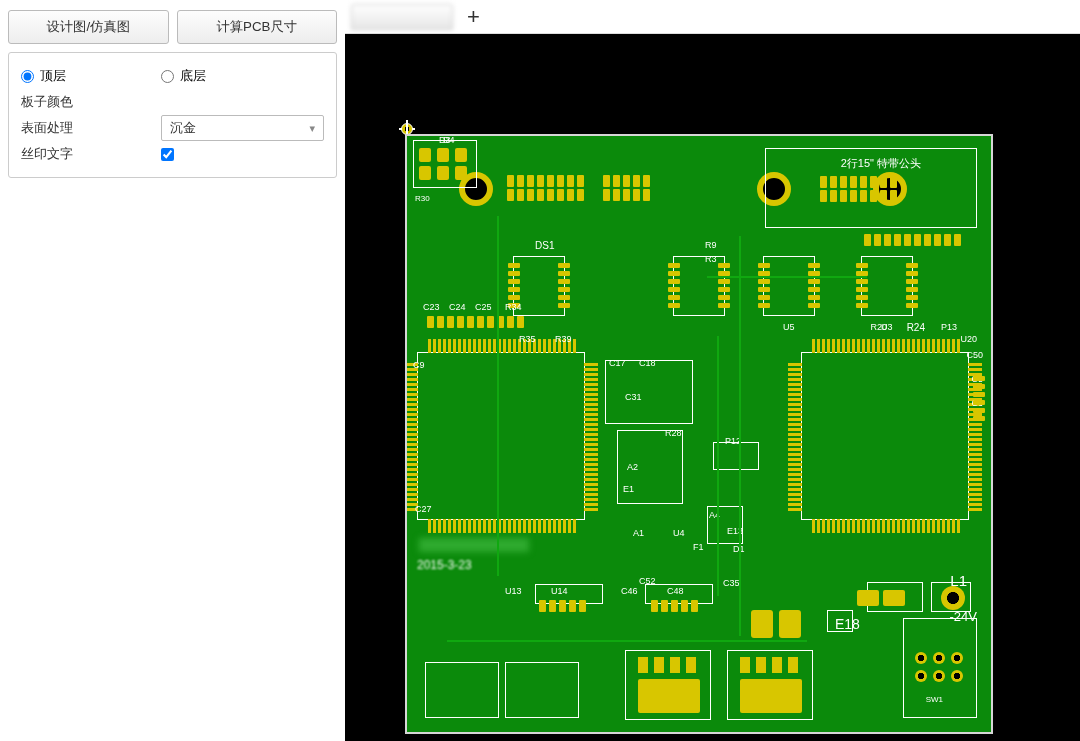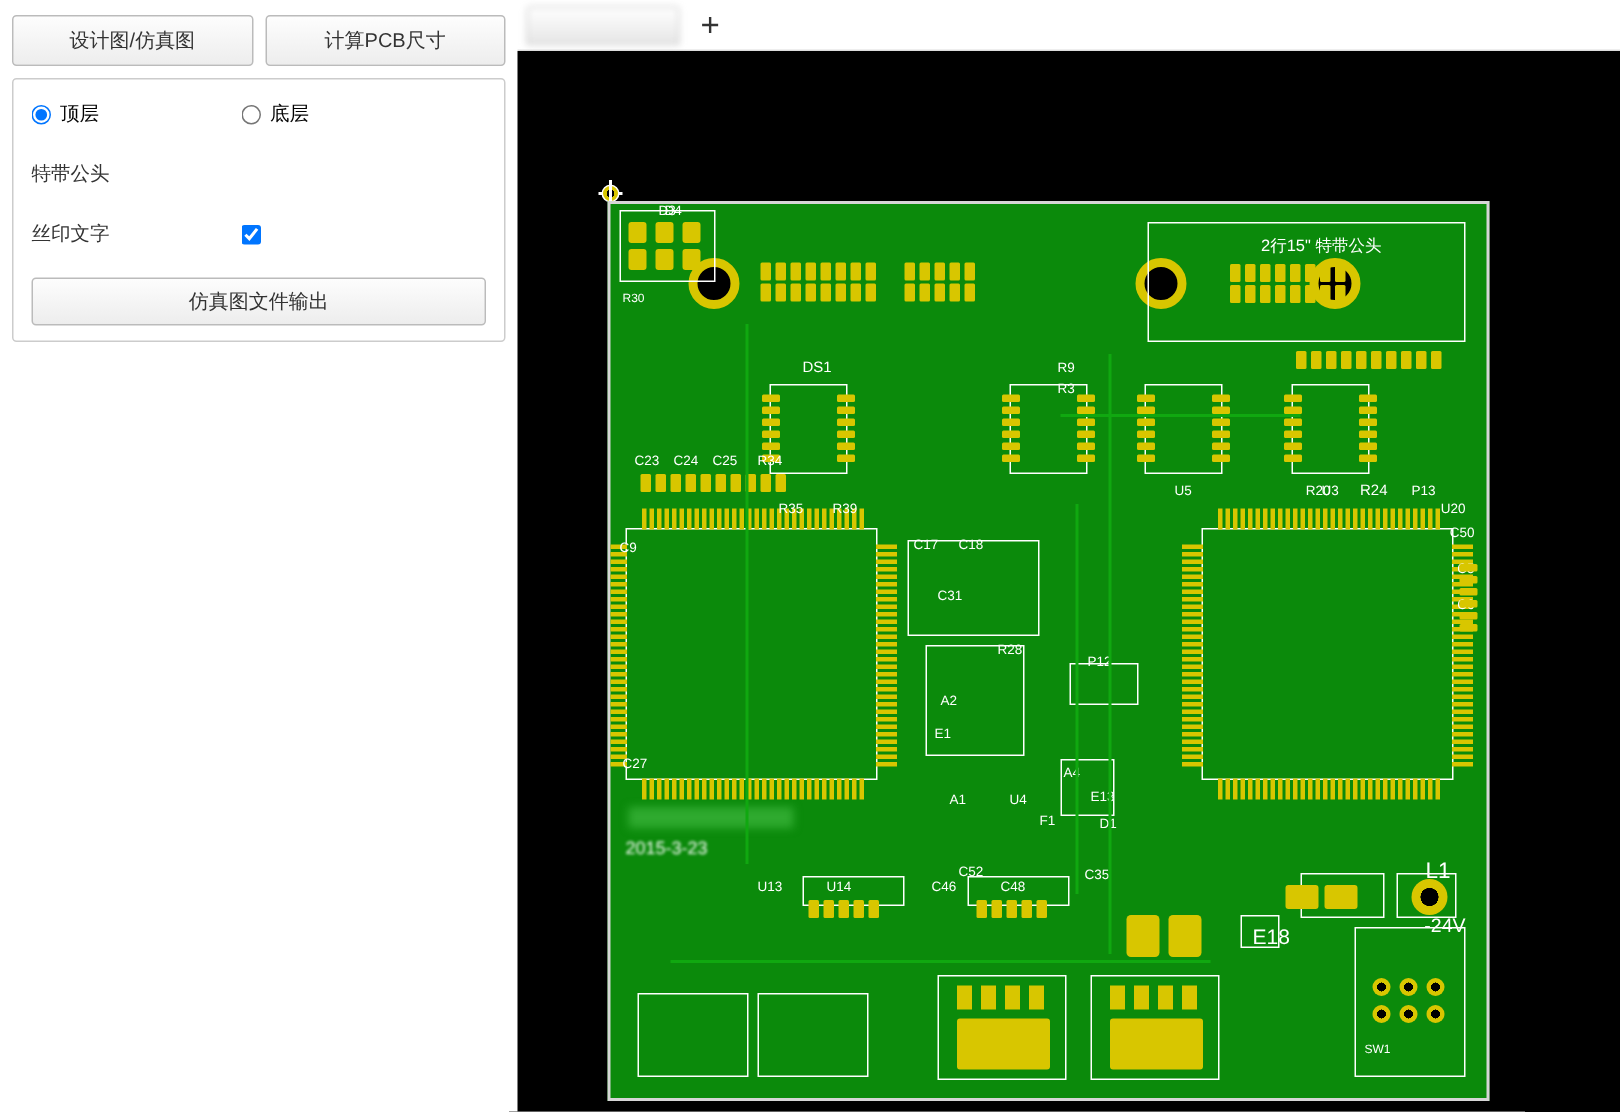--- a/index.html
+++ b/index.html
@@ -55,21 +55,21 @@
       border-radius: 3px;
       cursor: pointer;
       color: #333;
     }
     .options {
       border: 1px solid #ccc;
       border-radius: 3px;
       padding: 10px 12px;
       display: flex;
       flex-direction: column;
-      gap: 14px;
+      gap: 0;
     }
     .opt-row {
       display: flex;
       align-items: center;
       min-height: 26px;
     }
     .opt-label {
       width: 140px;
       color: #333;
     }
@@ -287,27 +287,32 @@
       <label class="opt-radio">
         <input type="radio" name="layer" checked="" style="">
         <span>顶层</span>
       </label>
       <label class="opt-radio">
         <input type="radio" name="layer" style="">
         <span>底层</span>
       </label>
     </div>
     <div class="opt-row">
-      <span class="opt-label">特带公头</span>
+      <span class="opt-label">板子颜色</span>
+    </div>
+    <div class="opt-row">
+      <span class="opt-label">表面处理</span>
+      <div class="select">
+        <span>沉金</span>
+      </div>
     </div>
     <div class="opt-row">
       <span class="opt-label">丝印文字</span>
       <input type="checkbox" class="chk" checked="" style="">
     </div>
-    <button class="btn-full">仿真图文件输出</button>
   </div>
 </div>
 
 <div class="main">
   <div class="tabbar">
     <div class="tab"></div>
     <div class="tab-add">+</div>
   </div>
   <div class="canvas">
     <div class="crosshair">
@@ -757,21 +762,21 @@
       <div class="silk" style="top:450px;left:214px;font-size:9px">C46</div>
       <div class="silk" style="top:450px;left:260px;font-size:9px">C48</div>
       <div class="silk" style="top:442px;left:316px;font-size:9px">C35</div>
       <div class="silk" style="top:436px;right:24px;font-size:15px">L1</div>
       <div class="silk" style="top:440px;left:232px;font-size:9px">C52</div>
       <div class="silk" style="top:262px;right:8px;font-size:9px">C6</div>
       <div class="silk" style="top:238px;right:8px;font-size:9px">C5</div>
       <div class="silk" style="top:406px;left:286px;font-size:9px">F1</div>
       <div class="silk" style="top:374px;left:302px;font-size:9px">A4</div>
       <div class="silk" style="top:408px;left:326px;font-size:9px">D1</div>
-      <div class="silk" style="bottom:28px;right:64px;font-size:8px">SW1</div>
+      <div class="silk" style="bottom:28px;right:48px;font-size:8px">SW1</div>
       <div class="silk" style="top:390px;left:320px;font-size:9px">E13</div>
       <div class="silk" style="bottom:100px;left:428px;font-size:14px">E18</div>
 
       <div class="outline o2"></div>
       <div class="outline o3"></div>
       <div class="outline o4"></div>
       <div class="outline o5"></div>
       <div class="outline o6"></div>
       <div class="outline o7"></div>
       <div class="outline o8"></div>

